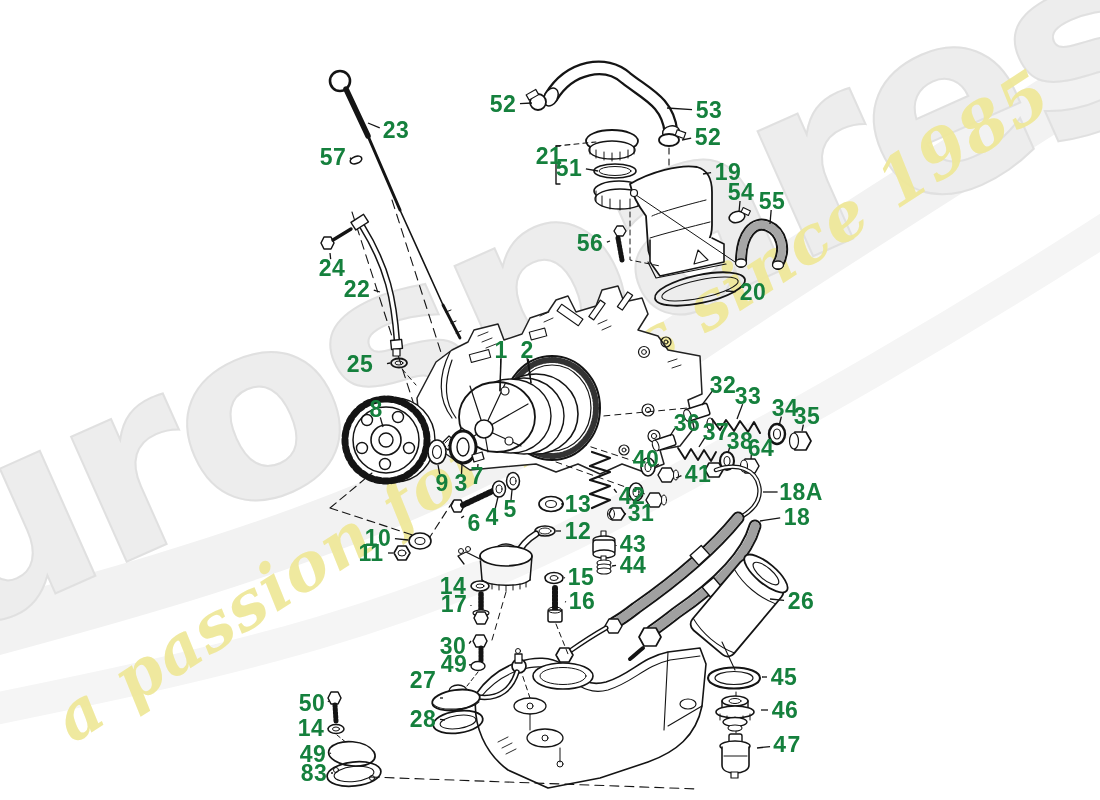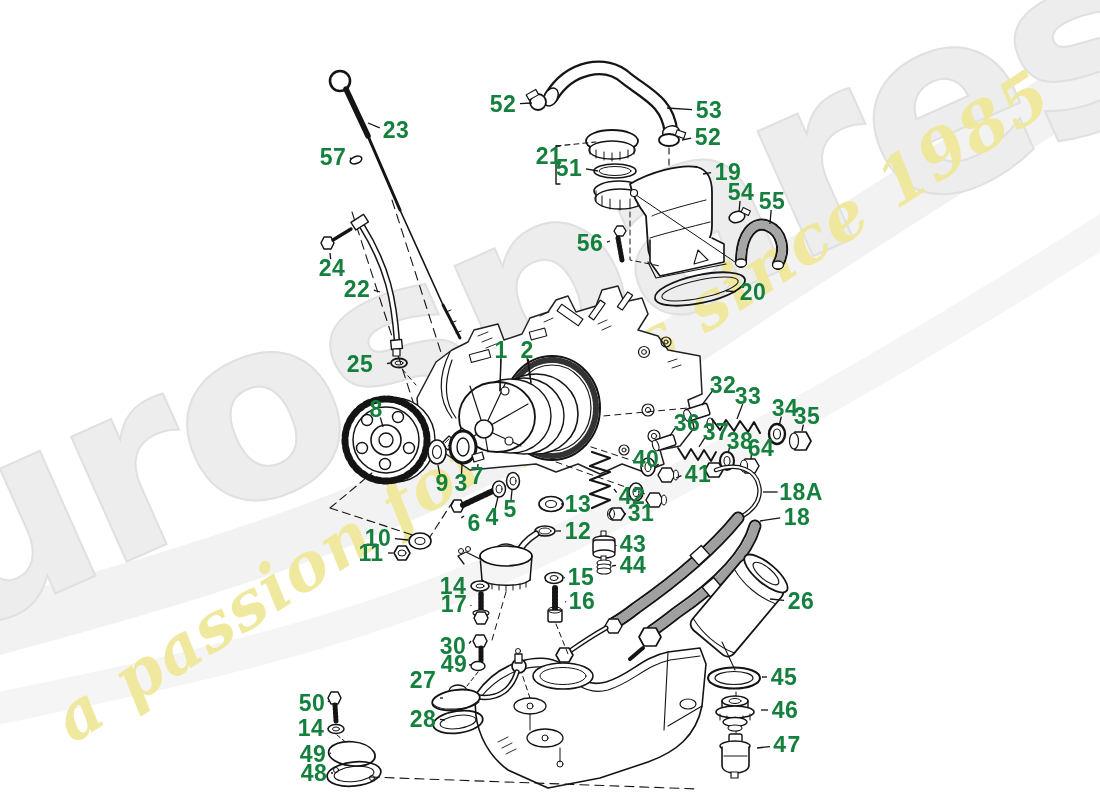--- a/index.html
+++ b/index.html
@@ -465,19 +465,19 @@
       <div class="part-label" style="left: 454px; top: 604px;">17</div>
       <div class="part-label" style="left: 581px; top: 577px;">15</div>
       <div class="part-label" style="left: 582px; top: 601px;">16</div>
       <div class="part-label" style="left: 453px; top: 646px;">30</div>
       <div class="part-label" style="left: 454px; top: 664px;">49</div>
       <div class="part-label" style="left: 423px; top: 680px;">27</div>
       <div class="part-label" style="left: 423px; top: 719px;">28</div>
       <div class="part-label" style="left: 312px; top: 703px;">50</div>
       <div class="part-label" style="left: 311px; top: 728px;">14</div>
       <div class="part-label" style="left: 313px; top: 754px;">49</div>
-      <div class="part-label" style="left: 314px; top: 773px;">48</div>
+      <div class="part-label" style="left: 314px; top: 773px;">83</div>
       <div class="part-label" style="left: 784px; top: 677px;">45</div>
       <div class="part-label" style="left: 785px; top: 710px;">46</div>
       <div class="part-label" style="left: 787px; top: 746px; font-family: Liberation Mono, monospace;">47</div>
     </div>
 
 </div>
 
 </body></html>

